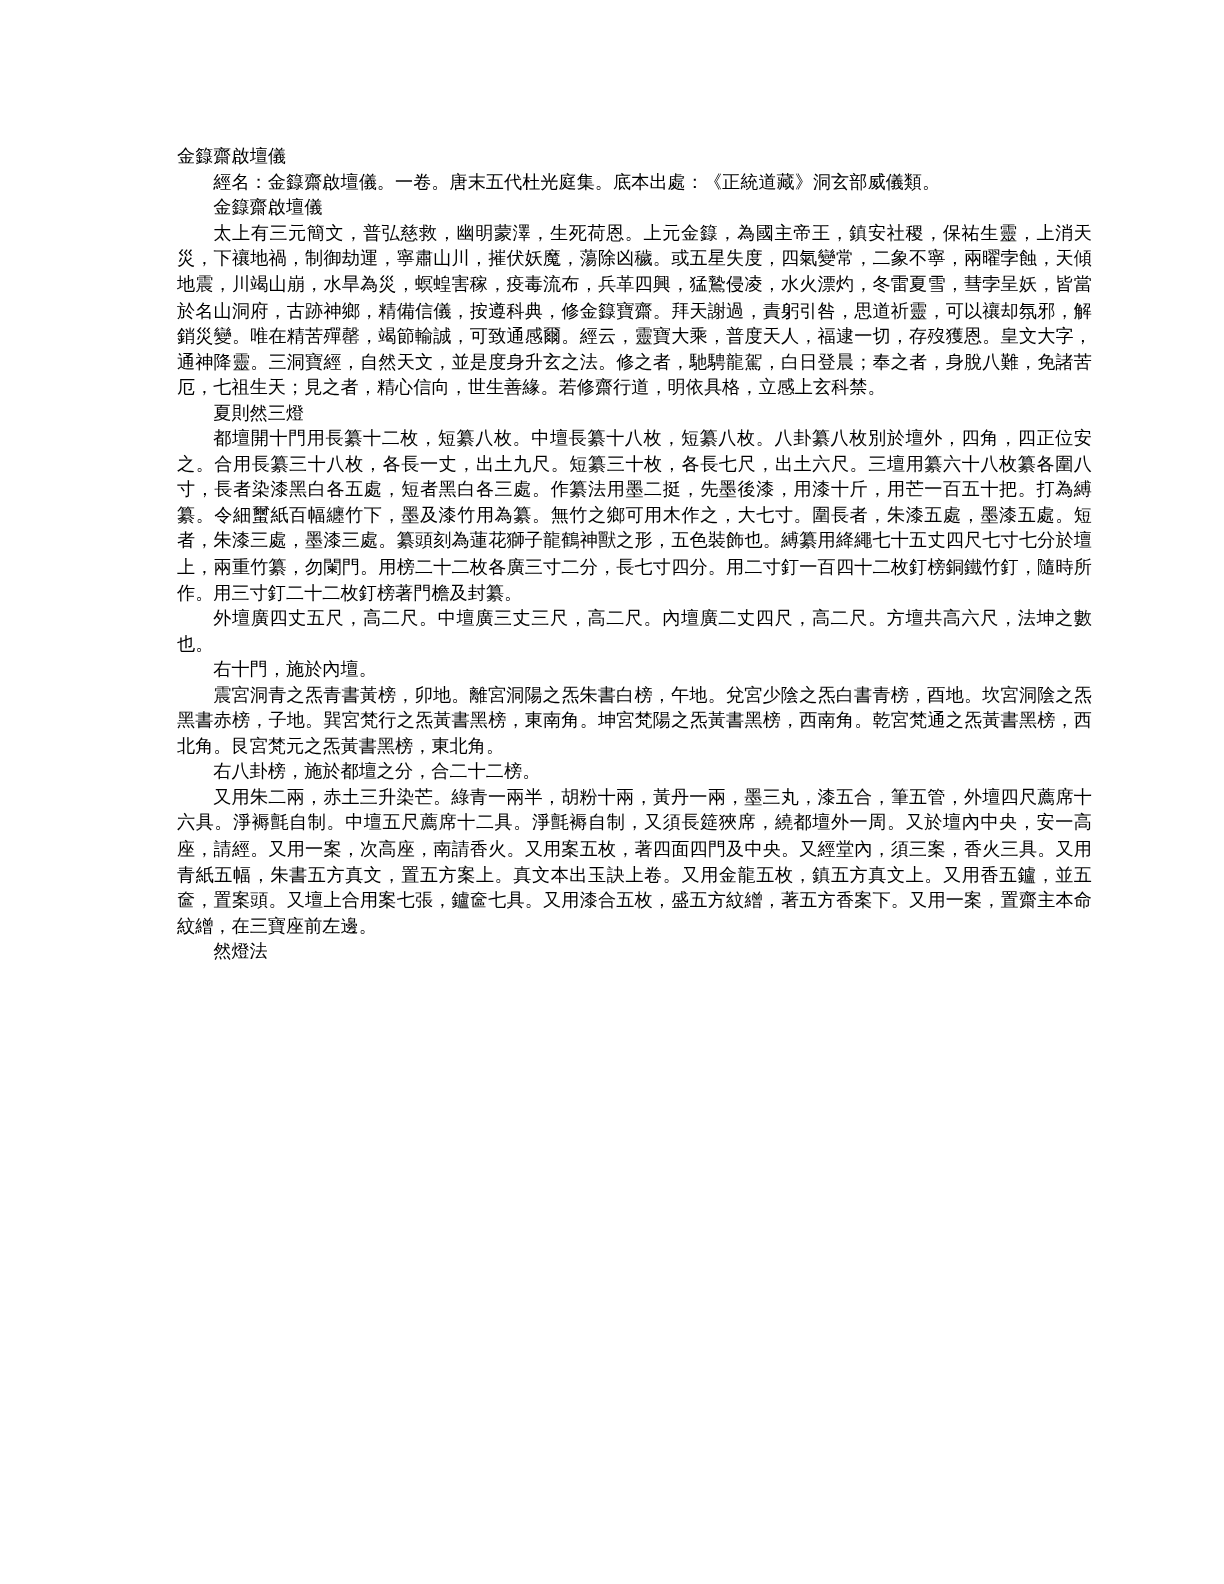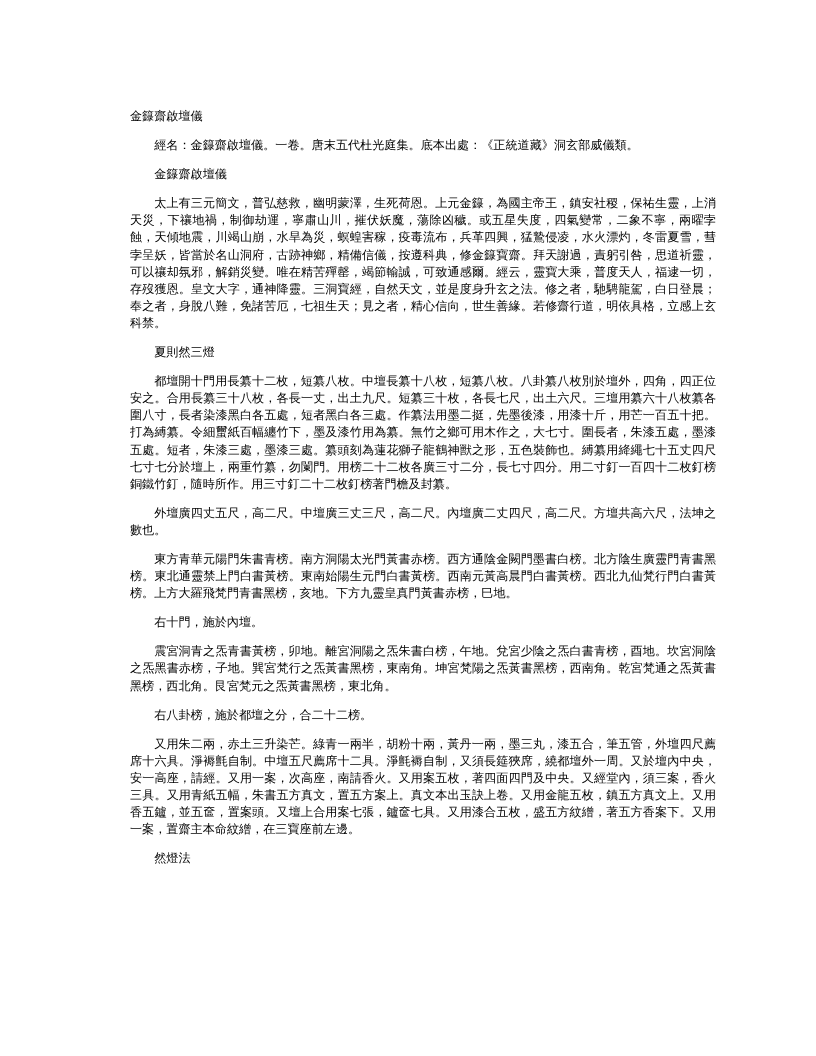--- a/index.html
+++ b/index.html
@@ -31,21 +31,21 @@
     width: 610px;
   }
   .line {
     font-size: 12.1px;
     line-height: 17.1px;
     letter-spacing: 0.02px;
     text-align: justify;
     text-justify: inter-ideograph;
     white-space: normal;
     word-break: break-all;
-    margin: 12px;
+    margin: 0;
     padding: 0;
     text-indent: 0;
   }
   
   .para {
     text-indent: 24.2px;
   }
   
   .heading {
     text-indent: 24.2px;
@@ -74,21 +74,20 @@
 
     <p class="line heading">夏則然三燈</p>
 
 
     <p class="line para">都壇開十門用長纂十二枚，短纂八枚。中壇長纂十八枚，短纂八枚。八卦纂八枚別於壇外，四角，四正位安之。合用長纂三十八枚，各長一丈，出土九尺。短纂三十枚，各長七尺，出土六尺。三壇用纂六十八枚纂各圍八寸，長者染漆黑白各五處，短者黑白各三處。作纂法用墨二挺，先墨後漆，用漆十斤，用芒一百五十把。打為縛纂。令細蠒紙百幅纏竹下，墨及漆竹用為纂。無竹之鄉可用木作之，大七寸。圍長者，朱漆五處，墨漆五處。短者，朱漆三處，墨漆三處。纂頭刻為蓮花獅子龍鶴神獸之形，五色裝飾也。縛纂用絳繩七十五丈四尺七寸七分於壇上，兩重竹纂，勿闌門。用榜二十二枚各廣三寸二分，長七寸四分。用二寸釘一百四十二枚釘榜銅鐵竹釘，隨時所作。用三寸釘二十二枚釘榜著門檐及封纂。</p>
 
     <p class="line para">外壇廣四丈五尺，高二尺。中壇廣三丈三尺，高二尺。內壇廣二丈四尺，高二尺。方壇共高六尺，法坤之數也。</p>
 
 
 
-    <p class="line para">東方青華元陽門朱書青榜。南方洞陽太光門黃書赤榜。西方通陰金闕門墨書白榜。北方陰生廣靈門青書黑榜。東北通靈禁上門白書黃榜。東南始陽生元門白書黃榜。西南元黃高晨門白書黃榜。西北九仙梵行門白書黃榜。上方大羅飛梵門青書黑榜，亥地。下方九靈皇真門黃書赤榜，巳地。</p>
 
     <p class="line heading">右十門，施於內壇。</p>
 
     <p class="line para">震宮洞青之炁青書黃榜，卯地。離宮洞陽之炁朱書白榜，午地。兌宮少陰之炁白書青榜，酉地。坎宮洞陰之炁黑書赤榜，子地。巽宮梵行之炁黃書黑榜，東南角。坤宮梵陽之炁黃書黑榜，西南角。乾宮梵通之炁黃書黑榜，西北角。艮宮梵元之炁黃書黑榜，東北角。</p>
 
     <p class="line heading">右八卦榜，施於都壇之分，合二十二榜。</p>
 
     <p class="line para">又用朱二兩，赤土三升染芒。綠青一兩半，胡粉十兩，黃丹一兩，墨三丸，漆五合，筆五管，外壇四尺薦席十六具。淨褥氈自制。中壇五尺薦席十二具。淨氈褥自制，又須長筵狹席，繞都壇外一周。又於壇內中央，安一高座，請經。又用一案，次高座，南請香火。又用案五枚，著四面四門及中央。又經堂內，須三案，香火三具。又用青紙五幅，朱書五方真文，置五方案上。真文本出玉訣上卷。又用金龍五枚，鎮五方真文上。又用香五鑪，並五奩，置案頭。又壇上合用案七張，鑪奩七具。又用漆合五枚，盛五方紋繒，著五方香案下。又用一案，置齋主本命紋繒，在三寶座前左邊。</p>
 
     <p class="line heading">然燈法</p>

